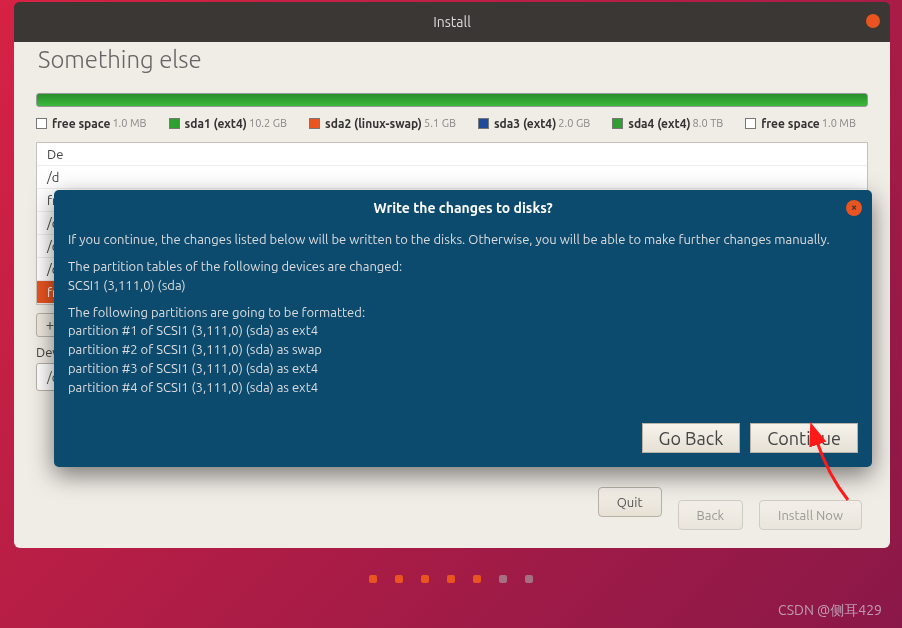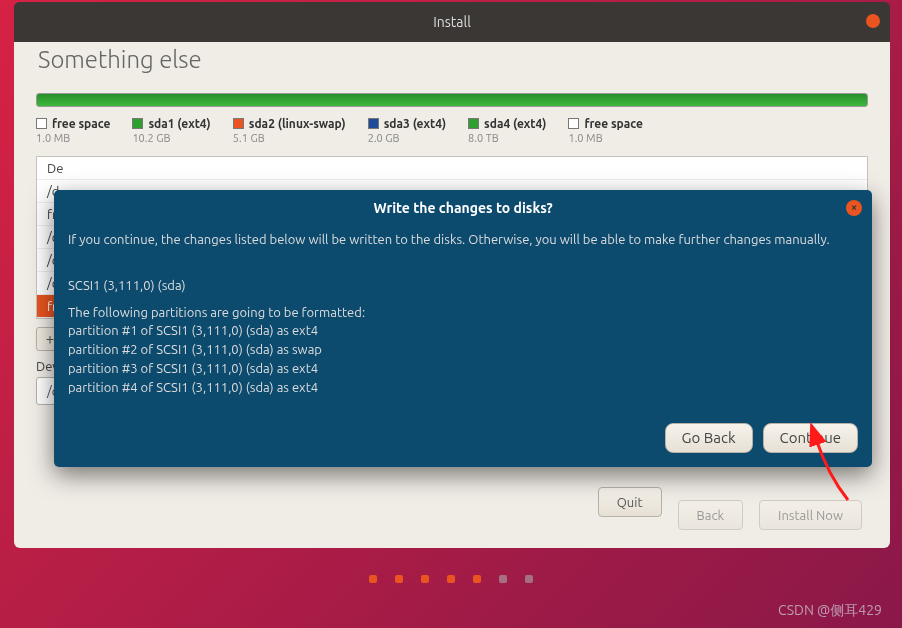--- a/index.html
+++ b/index.html
@@ -3,21 +3,21 @@
   <meta charset="utf-8">
   <style>
     * { margin: 0; padding: 0; box-sizing: border-box; font-family: Ubuntu, "Segoe UI", sans-serif; }
     body { width: 902px; height: 628px; background: linear-gradient(135deg, #d62244, #8a1848); position: relative; overflow: hidden; }
     .window { position: absolute; left: 14px; top: 2px; right: 12px; bottom: 80px; background: linear-gradient(180deg, #3a3735, #3a3735 40px, #f0ece6 40px); border-radius: 6px; overflow: hidden; }
     .titlebar { height: 24px; background: #3a3735; color: #ddd; text-align: center; line-height: 40px; font-size: 14px; position: relative; }
     .close-window { position: absolute; right: 10px; top: 12px; width: 14px; height: 14px; border-radius: 50%; background: #e95420; cursor: pointer; }
     .header { padding: 20px 24px 14px; color: #666; font-size: 24px; font-weight: 300; }
     .progress { margin: 6px 22px 4px; height: 14px; background: linear-gradient(#2a8f2a, #3cb93c); border: 1px solid #999; border-radius: 3px; }
     .legend { display: flex; gap: 22px; padding: 6px 22px 10px; font-size: 12px; color: #333; flex-wrap: wrap; }
-    .legend-item { display: flex; flex-direction: column; gap: 2px; }
+    .legend-item { display: flex; flex-direction: row; gap: 2px; }
     .legend-top { display: flex; align-items: center; gap: 5px; }
     .swatch { width: 11px; height: 11px; border: 1px solid #777; display: inline-block; }
     .legend-sub { font-size: 11px; color: #888; }
     .parttable { margin: 2px 22px; border: 1px solid #c6c2bb; background: #fff; font-size: 13px; }
     .pt-row { padding: 4px 10px; border-bottom: 1px solid #eee; color: #444; }
     .pt-row.selected { background: #e95420; color: #fff; }
     .tools-row { display: flex; gap: 6px; padding: 6px 22px; }
     .small-btn { width: 28px; height: 24px; border: 1px solid #b7b1a8; background: #efe9df; border-radius: 3px; font-size: 15px; color: #555; text-align: center; line-height: 22px; cursor: pointer; }
     .small-btn-wide { width: auto; padding: 0 10px; font-size: 12px; margin-left: auto; }
     .boot-label { padding: 2px 22px 2px; font-size: 13px; color: #444; }
@@ -26,21 +26,21 @@
     .boot-select::after { content: "▾"; position: absolute; right: 8px; color: #777; }
     .footer-btns { position: absolute; right: 28px; bottom: 18px; display: flex; gap: 16px; }
     .btn { height: 30px; padding: 0 18px; border: 1px solid #b7b1a8; background: linear-gradient(#f7f3eb, #e6e0d5); border-radius: 4px; font-size: 13px; color: #555; display: flex; align-items: center; cursor: pointer; }
     .btn.disabled { opacity: 0.55; margin-top: 13px; }
     .overlay { position: absolute; left: 54px; top: 190px; right: 30px; background: #0c4a6e; color: #e9e4dc; border-radius: 5px; box-shadow: 0 8px 24px rgba(0,0,0,0.5); }
     .ov-title { text-align: center; padding: 10px; font-weight: 600; font-size: 14px; position: relative; color: #fff; }
     .ov-close { position: absolute; right: 10px; top: 10px; width: 16px; height: 16px; border-radius: 50%; background: #e95420; font-size: 10px; color: #3b3633; text-align: center; line-height: 16px; cursor: pointer; }
     .ov-body { padding: 4px 14px 10px; font-size: 13px; color: #ddd; line-height: 1.45; }
     .ov-body p { margin-bottom: 8px; }
     .ov-btns { display: flex; justify-content: flex-end; gap: 10px; padding: 8px 14px 14px; }
-    .ov-btn { height: 30px; padding: 0 16px; border: 1px solid #b7b1a8; background: linear-gradient(#f7f3eb, #e6e0d5); border-radius: 8px; font-size: 15px; color: #444; display: flex; align-items: center; cursor: pointer; }
+    .ov-btn { height: 30px; padding: 0 16px; border: 1px solid #b7b1a8; background: linear-gradient(#f7f3eb, #e6e0d5); border-radius: 0; font-size: 18px; color: #444; display: flex; align-items: center; cursor: pointer; }
     .arrow { position: absolute; left: 808px; top: 435px; pointer-events: none; }
     .arrow svg { overflow: visible; }
     .dots { position: absolute; bottom: 45px; left: 0; right: 0; display: flex; justify-content: center; gap: 18px; }
     .dot { width: 8px; height: 8px; border-radius: 2px; background: #e95420; }
     .dot.dim { background: #aaa; opacity: 0.6; }
     .watermark { position: absolute; right: 20px; bottom: 8px; color: rgba(210,210,220,0.7); font-size: 14px; }
   </style>
 </head>
 <body>
 
@@ -128,21 +128,21 @@
 </div>
 
 <div class="overlay">
   <div class="ov-title">
     <span>Write the changes to disks?</span>
     <span class="ov-close">×</span>
   </div>
   <div class="ov-body">
     <p>If you continue, the changes listed below will be written to the disks. Otherwise, you will be able to make further changes manually.</p>
     <p>
-      <br>
+      <span>The partition tables of the following devices are changed:</span><br>
       <span>SCSI1 (3,111,0) (sda)</span>
     </p>
     <p>
       <span>The following partitions are going to be formatted:</span><br>
       <span id="formats">partition #1 of SCSI1 (3,111,0) (sda) as ext4<br>partition #2 of SCSI1 (3,111,0) (sda) as swap<br>partition #3 of SCSI1 (3,111,0) (sda) as ext4<br>partition #4 of SCSI1 (3,111,0) (sda) as ext4</span>
     </p>
   </div>
   <div class="ov-btns">
     <div class="ov-btn">Go Back</div>
     <div class="ov-btn">Continue</div>

